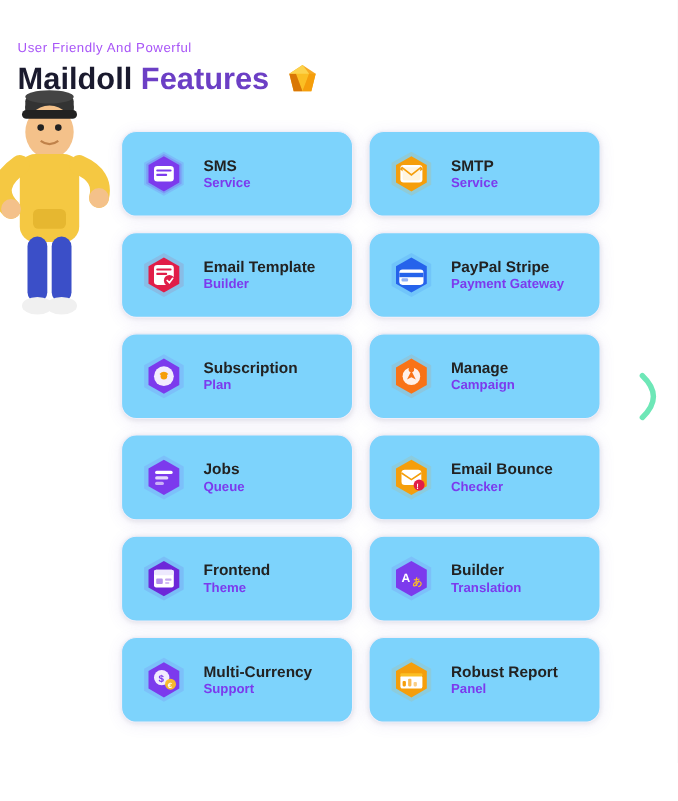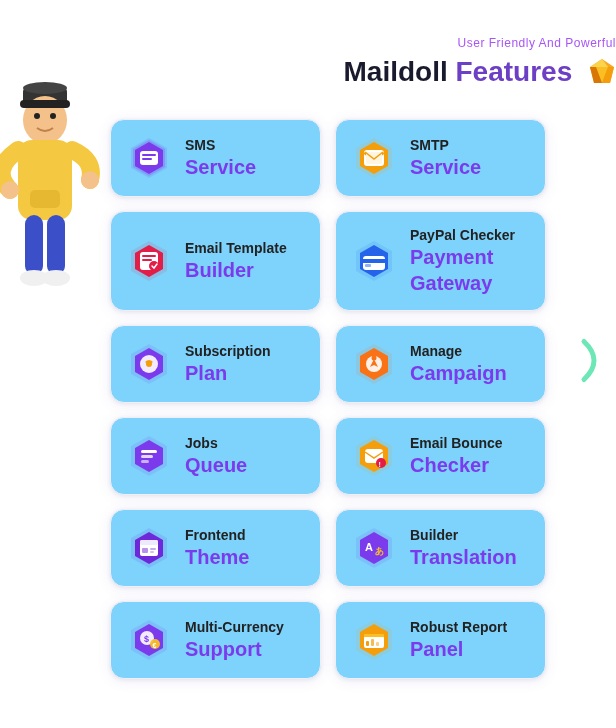--- a/index.html
+++ b/index.html
@@ -12,22 +12,22 @@
       position: relative;
     }
     .page-wrapper {
       background: #fff;
       width: 616px;
       min-height: 728px;
       position: relative;
       overflow: hidden;
     }
     .header {
-      text-align: right;
-      padding: 36px 0 18px 0;
+      text-align: left;
+      padding: 36px 0 18px 16px;
       position: relative;
       z-index: 2;
     }
     .header-subtitle {
       color: #a855f7;
       font-size: 12px;
       letter-spacing: 0.5px;
       margin-bottom: 6px;
     }
     .header-title {
@@ -87,21 +87,21 @@
     }
     .feature-name-normal {
       color: #222;
       font-weight: 600;
       font-size: 14px;
       line-height: 1.3;
     }
     .feature-name-colored {
       color: #7c3aed;
       font-weight: 700;
-      font-size: 20px;
+      font-size: 12px;
       line-height: 1.3;
     }
     
     .character-img {
       position: absolute;
       left: -10px;
       top: 50px;
       width: 110px;
       z-index: 3;
     }
@@ -238,21 +238,21 @@
       <div class="feature-icon-wrap">
         <svg viewBox="0 0 44 44" xmlns="http://www.w3.org/2000/svg">
           <polygon points="22,2 40,12 40,32 22,42 4,32 4,12" fill="#2563eb" opacity="0.12"></polygon>
           <polygon points="22,6 36,14 36,30 22,38 8,30 8,14" fill="#2563eb"></polygon>
           <rect x="11" y="17" width="22" height="14" rx="3" fill="white"></rect>
           <rect x="11" y="20" width="22" height="4" fill="#2563eb"></rect>
           <rect x="13" y="25" width="6" height="3" rx="1" fill="#2563eb" opacity="0.5"></rect>
         </svg>
       </div>
       <div class="feature-text">
-        <span class="feature-name-normal">PayPal Checker</span>
+        <span class="feature-name-normal">PayPal Stripe</span>
         <span class="feature-name-colored">Payment Gateway</span>
       </div>
     </div>
 
     <div class="feature-card">
       <div class="feature-icon-wrap">
         <svg viewBox="0 0 44 44" xmlns="http://www.w3.org/2000/svg">
           <polygon points="22,2 40,12 40,32 22,42 4,32 4,12" fill="#7c3aed" opacity="0.12"></polygon>
           <polygon points="22,6 36,14 36,30 22,38 8,30 8,14" fill="#7c3aed"></polygon>
           <circle cx="22" cy="22" r="9" fill="white" opacity="0.9"></circle>

